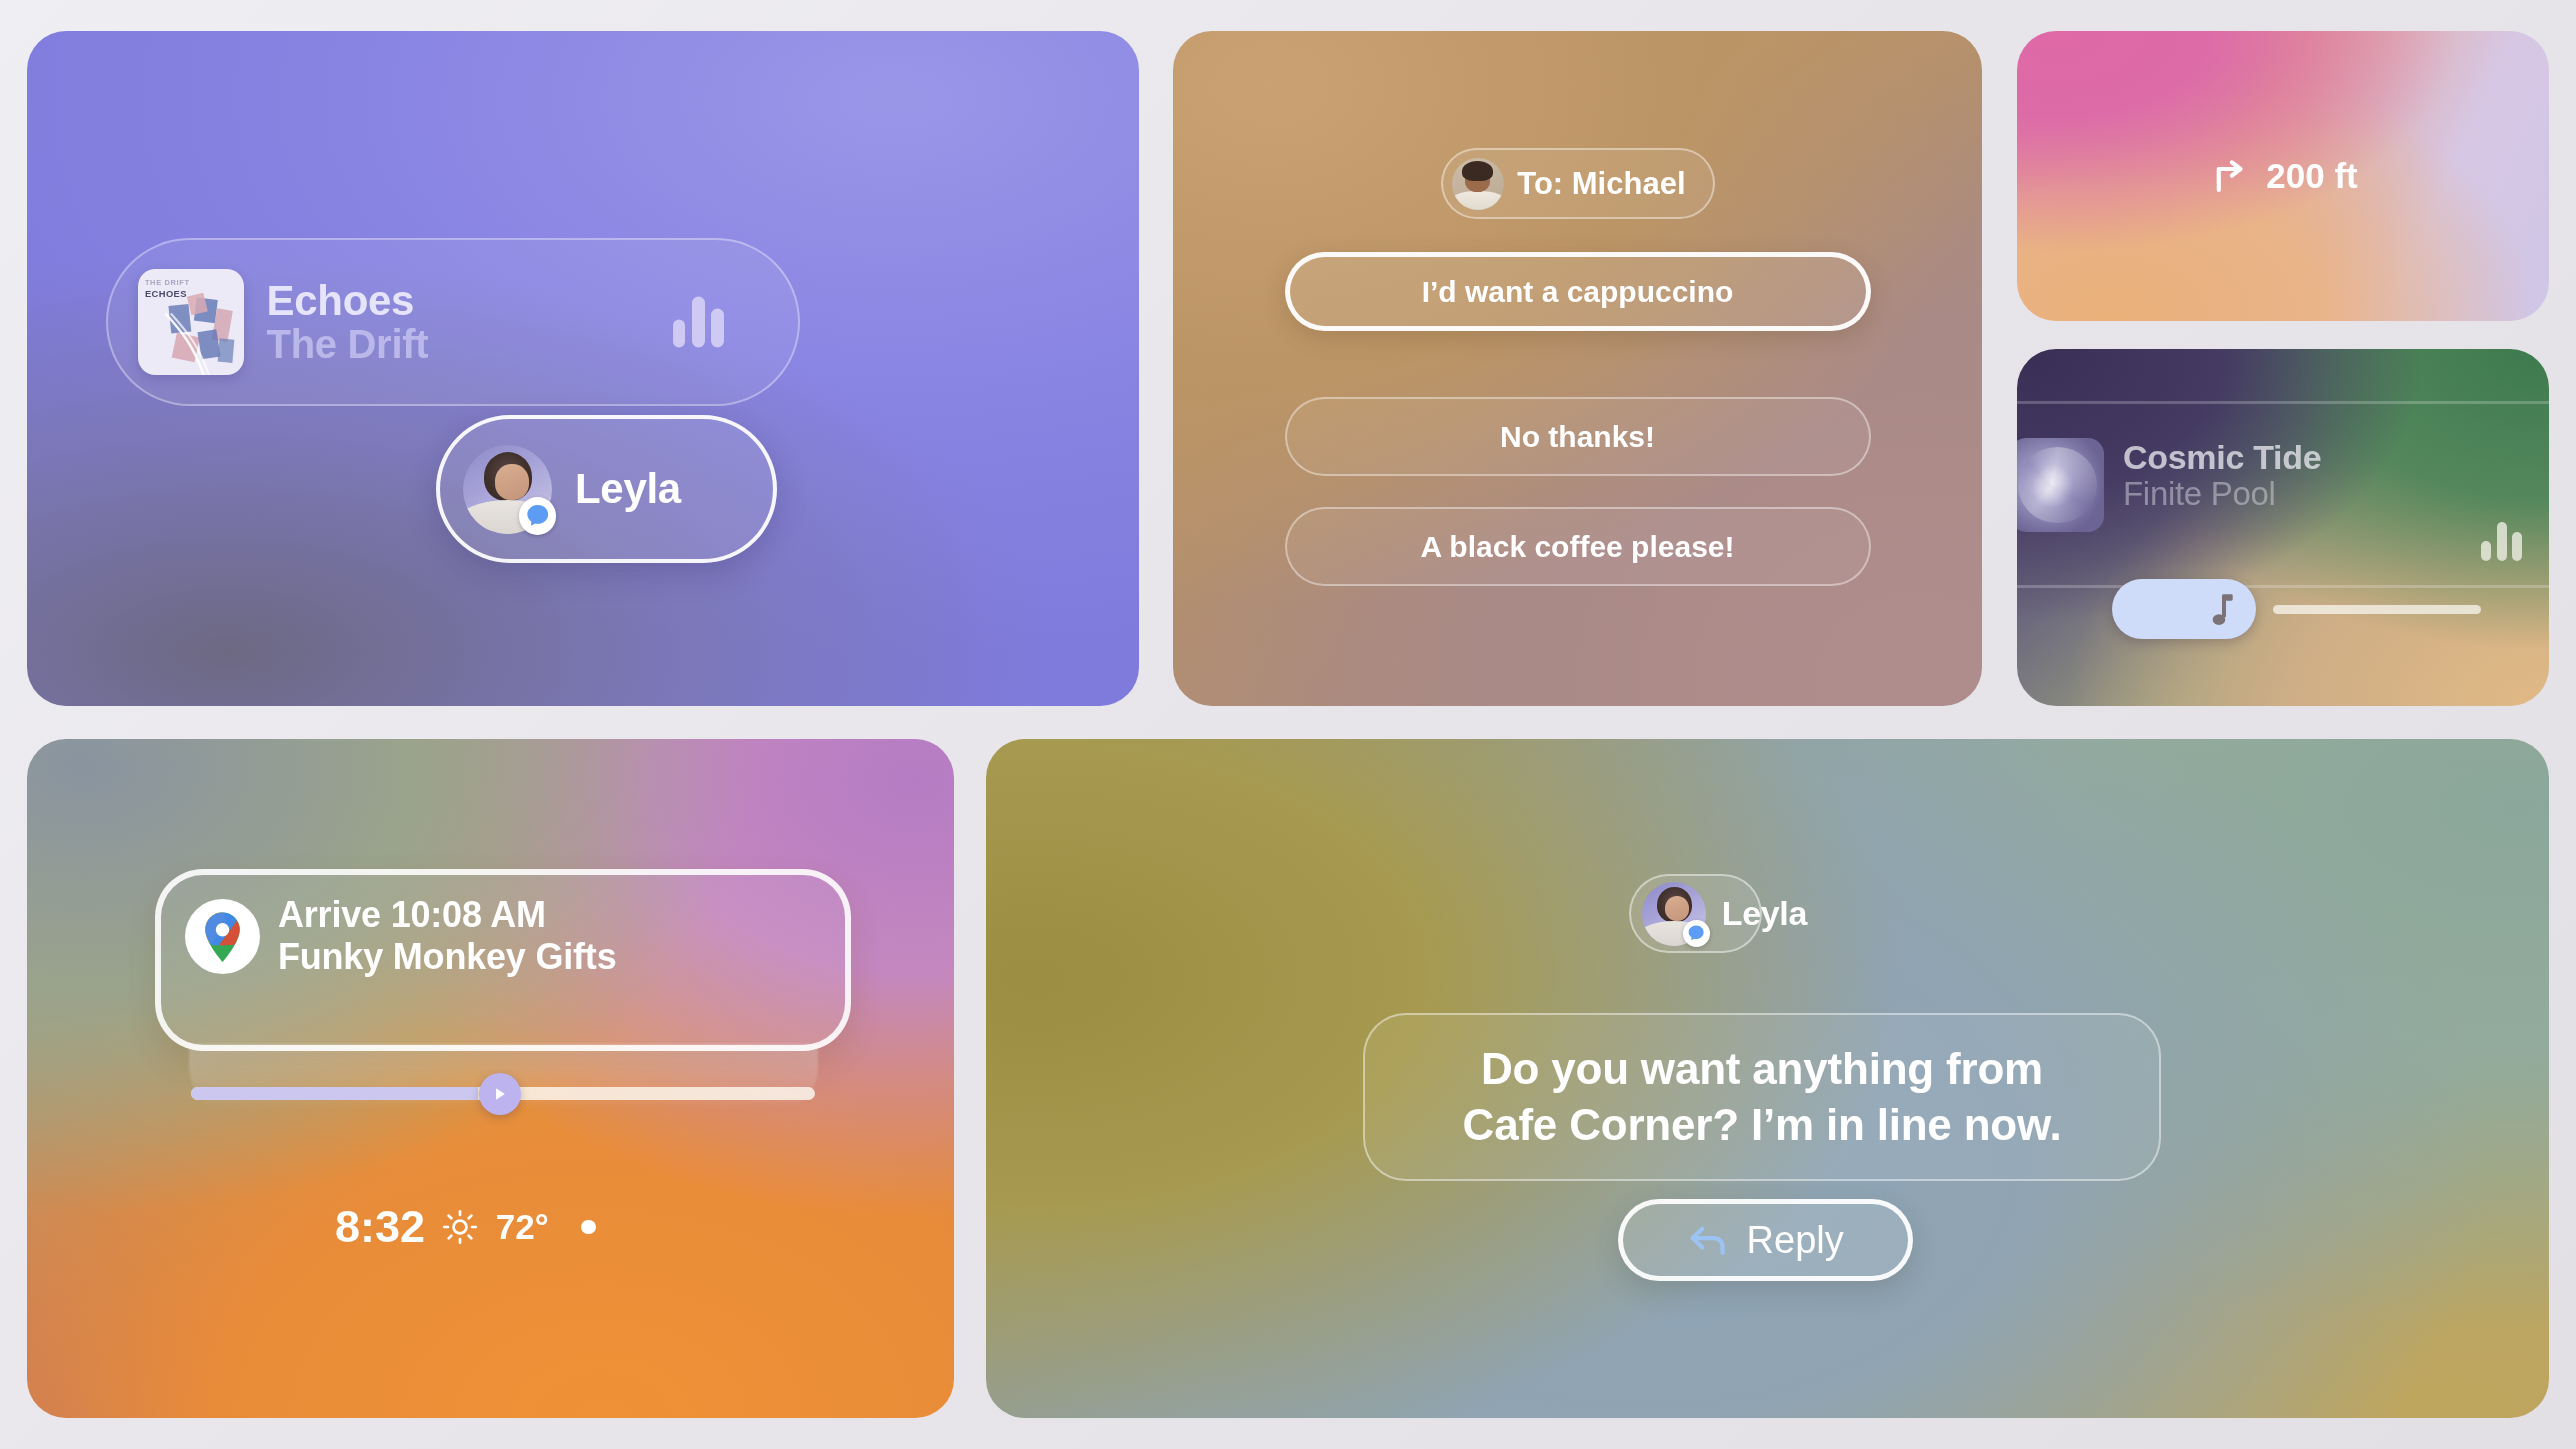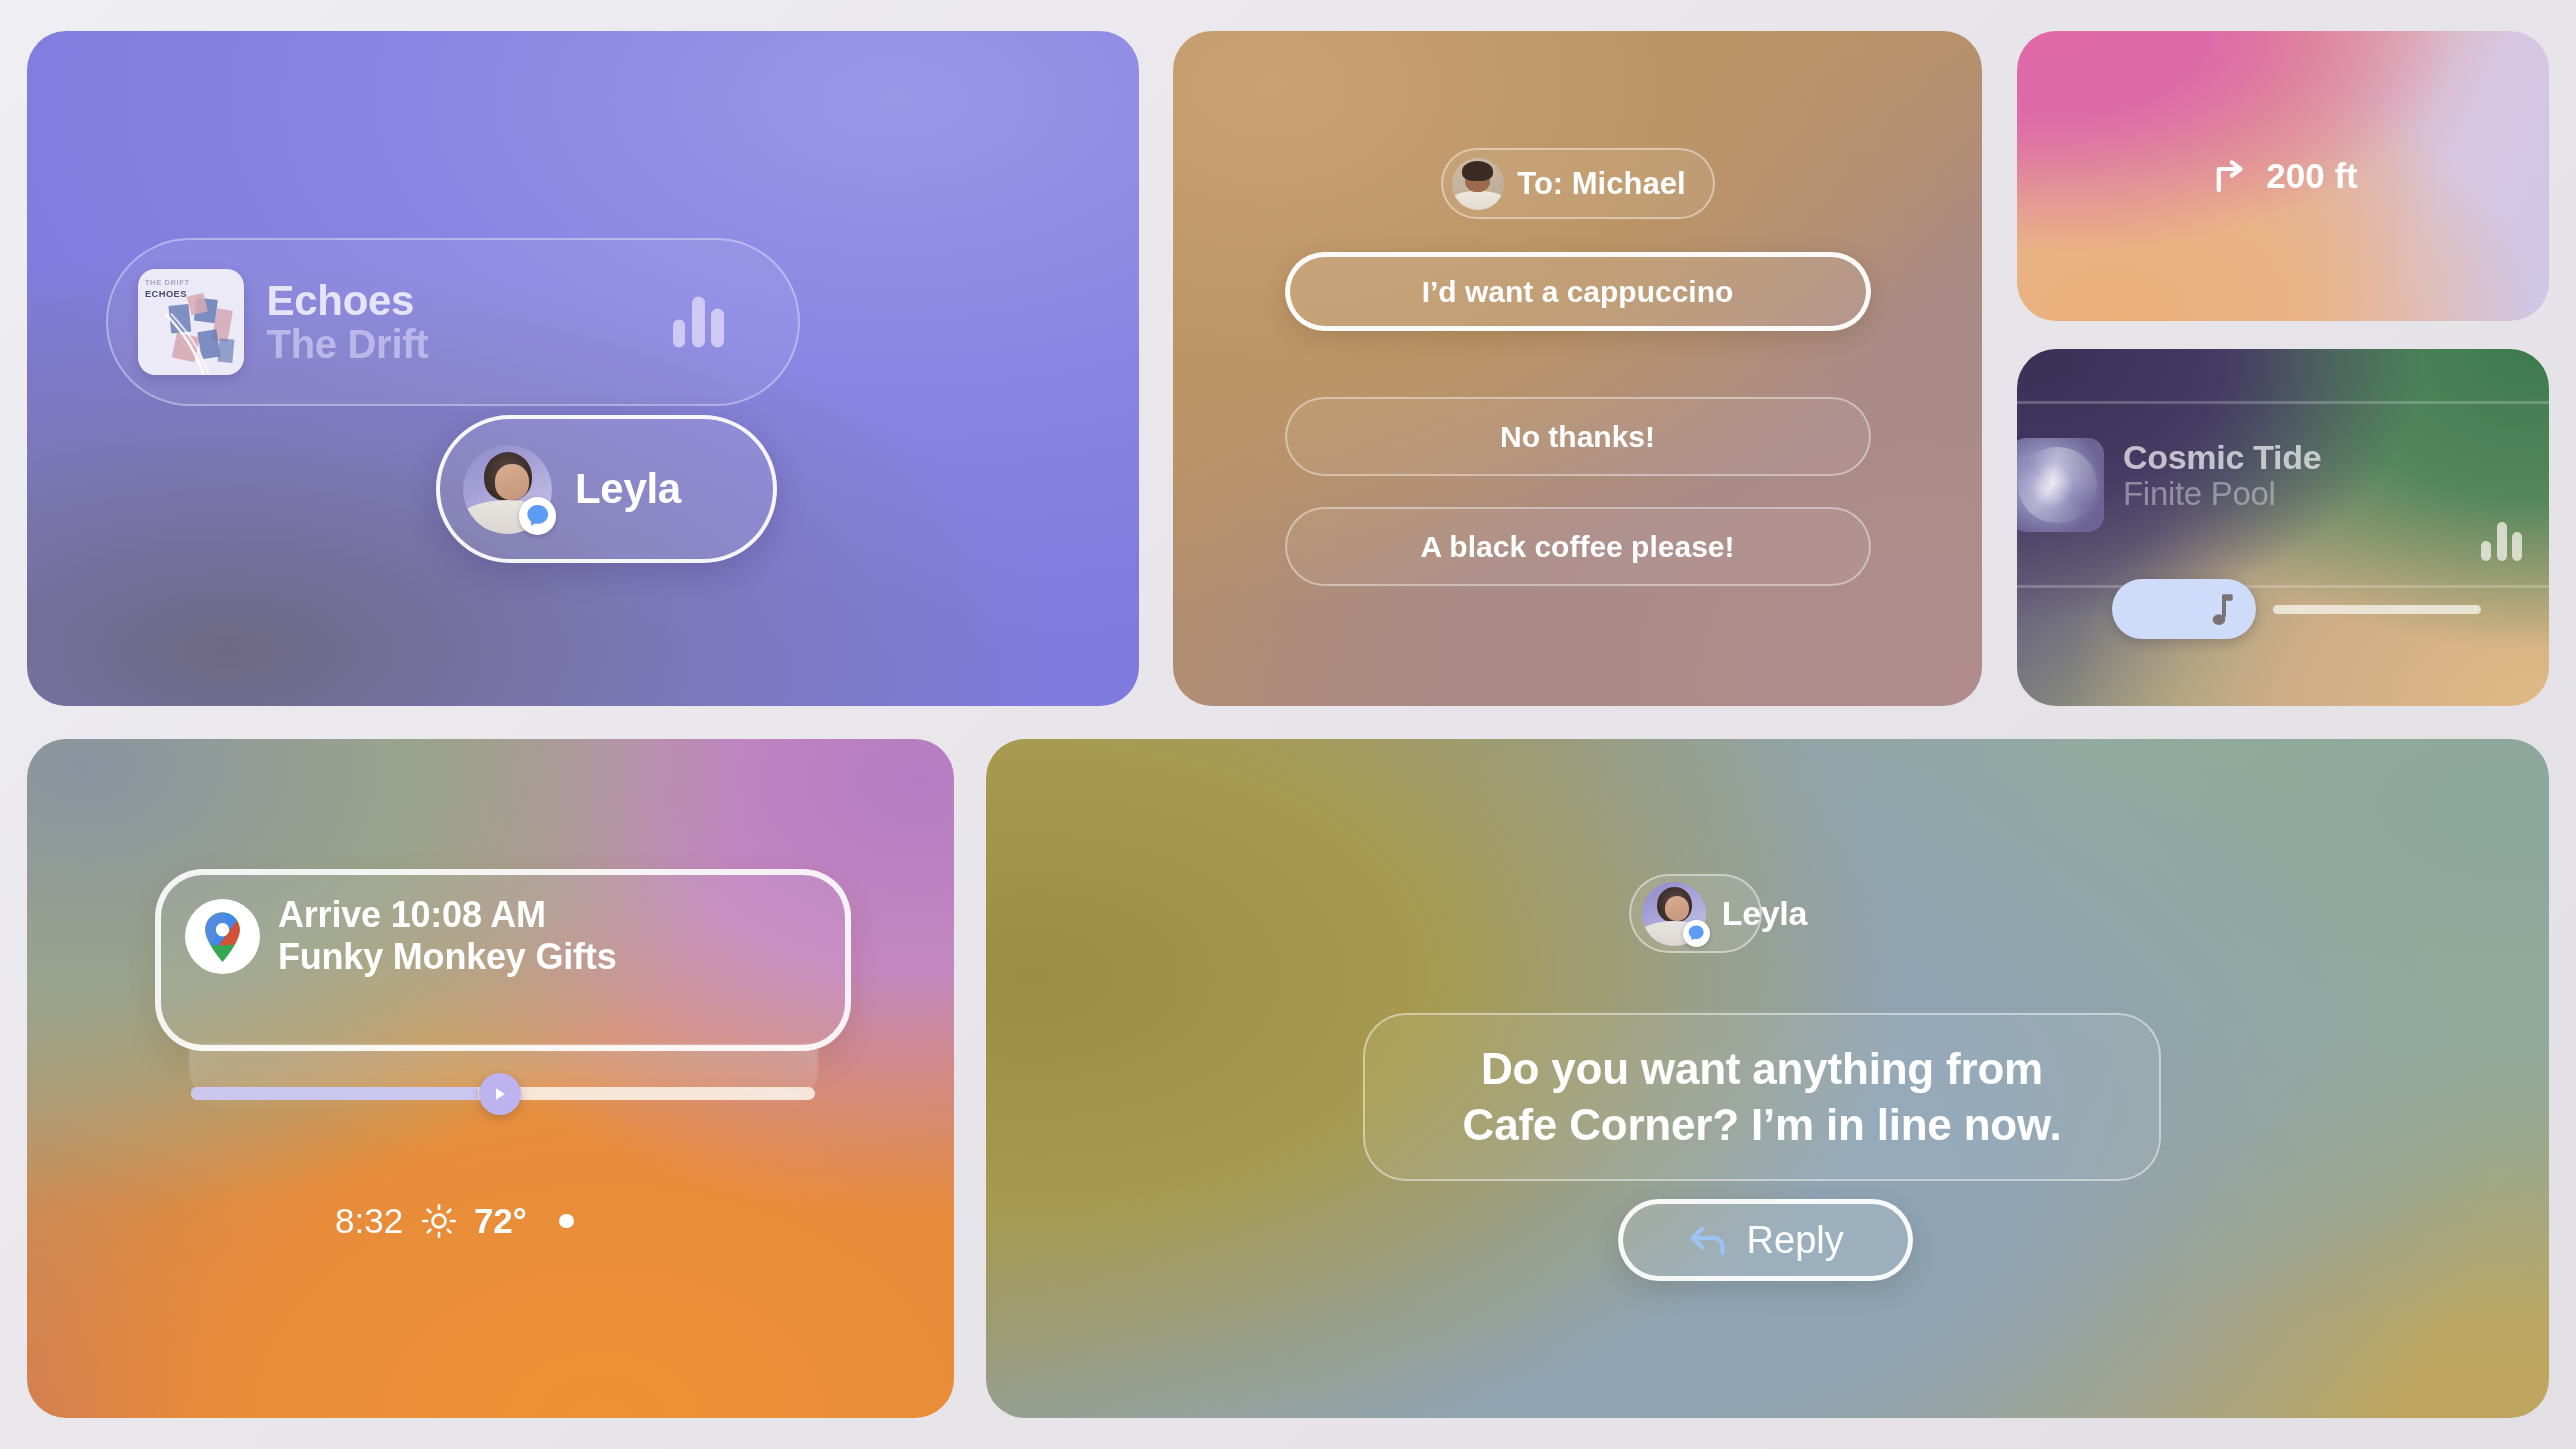--- a/index.html
+++ b/index.html
@@ -209,21 +209,21 @@
     border-radius:8px; background:rgba(250,245,235,0.85); overflow:hidden;
   }
   .arrive-track .fill { position:absolute; left:0; top:0; height:100%; background:#cbc7ef; }
   .arrive-thumb {
     position:absolute; left:479px; top:1073px; width:42px; height:42px; border-radius:50%;
     background:#bdb3ef; display:flex; align-items:center; justify-content:center;
     box-shadow:0 2.7px 8px rgba(60,40,90,0.25);
   }
   .arrive-thumb svg { width:17.4px; height:20px; }
   .status-row { position:absolute; left:335px; top:1201px; display:flex; align-items:center; gap:17.4px; }
-  .status-row .time { font-size:35px; font-weight:400; color:#fff; }
+  .status-row .time { font-size:45px; font-weight:700; color:#fff; }
   .status-row .temp { font-size:35px; font-weight:700; color:#fff; }
   .status-row svg.sun { width:36px; height:36px; }
   .status-row .dot { width:14.8px; height:14.8px; border-radius:50%; background:#fff; margin-left:14.8px; }
 
   
   #card-message {
     left:986px; top:739px; width:1563px; height:679px;
     background:
       radial-gradient(90% 120% at 3% 35%, #9b8e42 0%, #a79a50 28%, rgba(167,154,80,0) 62%),
       radial-gradient(80% 120% at 42% 62%, #8fa6b6 0%, #8fa3b3 30%, rgba(143,163,179,0) 68%),

